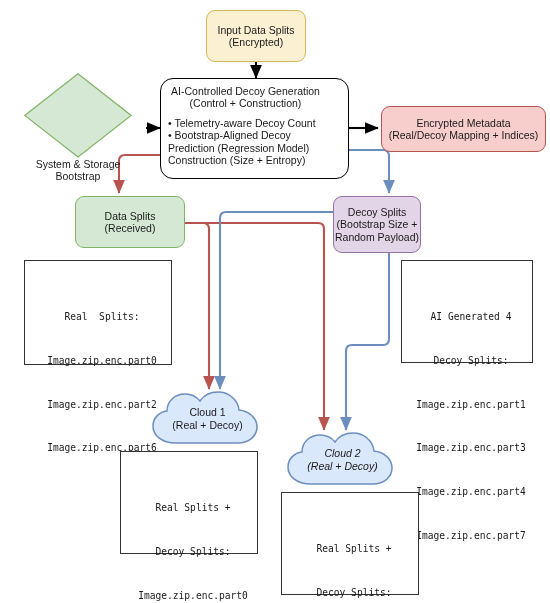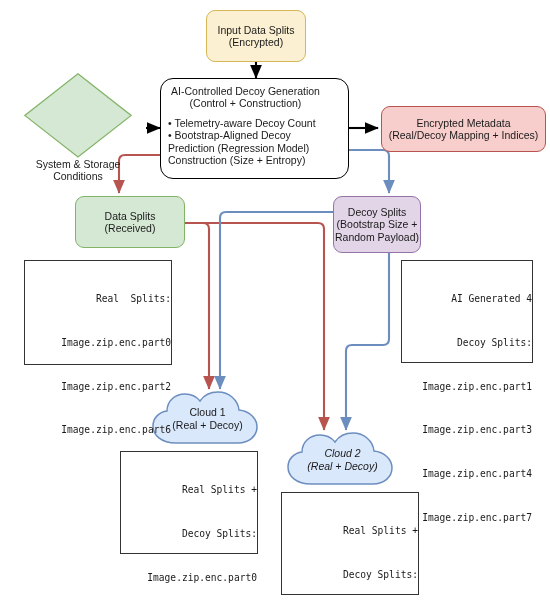--- a/index.html
+++ b/index.html
@@ -121,22 +121,22 @@
   
   .listbox {
     position: absolute;
     box-sizing: border-box;
     background: #ffffff;
     border: 1.3px solid #333333;
     font-family: "DejaVu Sans Mono", monospace;
     font-size: 9.6px;
     line-height: 1.52;
     color: #1a1a1a;
-    padding: 2px 0 7px 8px;
-    text-align: right;
+    padding: 20px 0 7px 8px;
+    text-align: center;
     white-space: pre;
   }
   .listbox .line { display: block; }
 </style>
 </head>
 <body>
 
 <div id="diagram-root">
 
   <svg class="edges" viewBox="0 0 550 603">
@@ -175,21 +175,21 @@
     <span class="line">Input Data Splits</span>
     <span class="line">(Encrypted)</span>
   </div>
 
   <div class="node node-diamond" style="left:8px; top:73px; width:140px; height:110px;">
     <svg class="cshape" viewBox="0 0 140 110" preserveAspectRatio="none">
       <polygon points="70,1 139,55 70,109 1,55" fill="#d5e8d4" stroke="#82b366" stroke-width="1.6"></polygon>
     </svg>
     <div class="dlabel">
       <span class="line">System &amp; Storage</span>
-      <span class="line">Conditions</span>
+      <span class="line">Bootstrap</span>
     </div>
   </div>
 
   <div class="node rbox node-ai" style="left:160px; top:78px; width:189px; height:101px;">
     <div class="hdr">
       <span class="line">AI-Controlled Decoy Generation</span>
       <span class="line">(Control + Construction)</span>
     </div>
     <div class="bullets">
       <span class="line">• Telemetry-aware Decoy Count</span>

